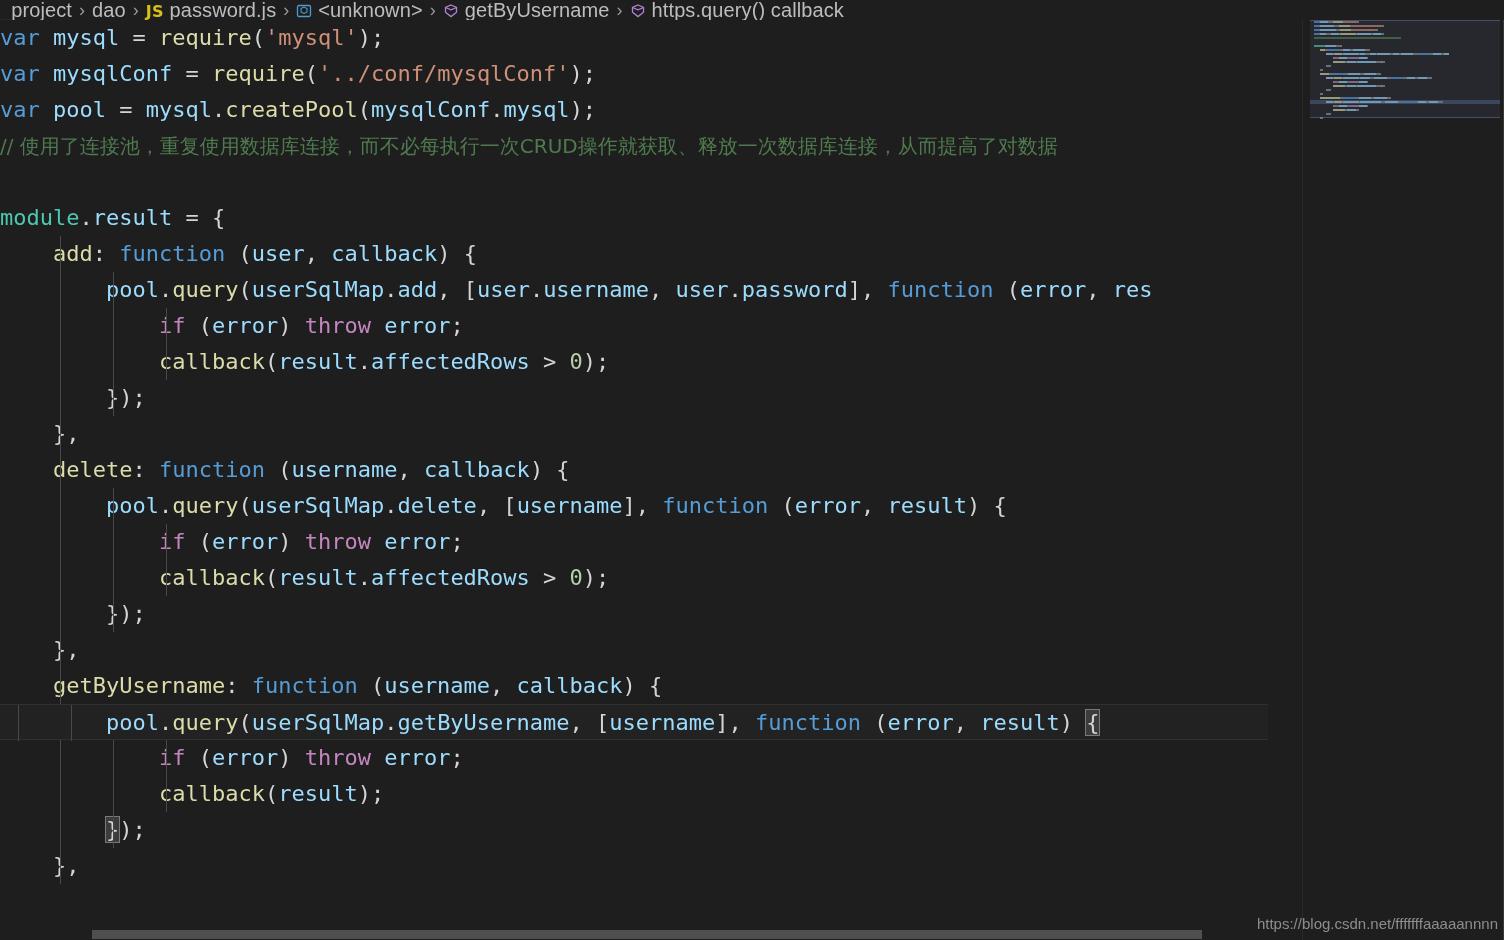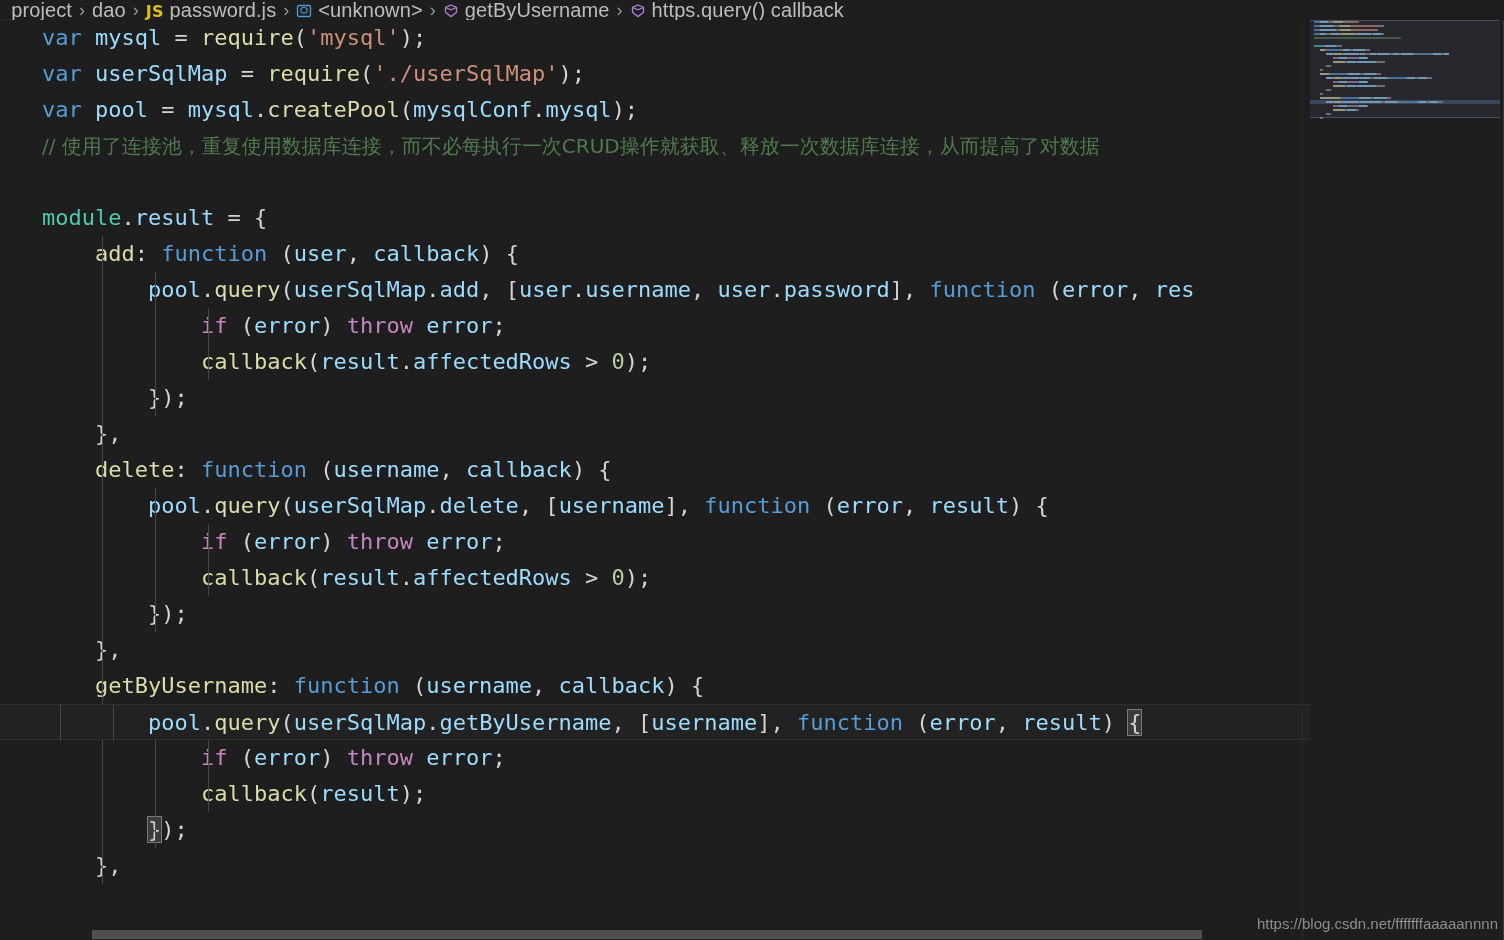--- a/index.html
+++ b/index.html
@@ -51,21 +51,20 @@
     position: absolute;
     top: 20px; left: 0;
     width: 1310px; height: 920px;
     background: #1e1e1e;
     overflow: hidden;
   }
   .code {
     position: absolute;
     top: 0; left: 0;
     width: 1310px;
-    padding-left: 42px;
   }
   .line {
     position: relative;
     height: 36px;
     line-height: 36px;
     font-size: 22px;
     white-space: pre;
     color: #d4d4d4;
     letter-spacing: 0px;
   }
@@ -194,21 +193,21 @@
       <span class="bc-sep">›</span>
       <span><span class="bc-icon-sym"><svg width="16" height="16" viewBox="0 0 16 16">
             <path d="M8 2 L13.5 4.4 L13.5 9.2 L8 13.6 L2.5 9.2 L2.5 4.4 Z" fill="none" stroke="#b180d7" stroke-width="1.3"></path>
             <path d="M2.5 4.4 L8 6.8 L13.5 4.4" fill="none" stroke="#b180d7" stroke-width="1.1"></path>
           </svg></span><span class="bc-seg">https.query() callback</span></span>
     </div>
 
   <div class="editor">
     <div class="code" id="code">
         <div class="line"><span><span class="kw">var</span><span class="punc"> </span><span class="ident">mysql</span><span class="punc"> = </span><span class="fn">require</span><span class="punc">(</span><span class="str">'mysql'</span><span class="punc">);</span></span></div>
-        <div class="line"><span><span class="kw">var</span><span class="punc"> </span><span class="ident">userSqlMap</span><span class="punc"> = </span><span class="fn">require</span><span class="punc">(</span><span class="str">'./userSqlMap'</span><span class="punc">);</span></span></div>
+        <div class="line"><span><span class="kw">var</span><span class="punc"> </span><span class="ident">mysqlConf</span><span class="punc"> = </span><span class="fn">require</span><span class="punc">(</span><span class="str">'../conf/mysqlConf'</span><span class="punc">);</span></span></div>
         <div class="line"><span><span class="kw">var</span><span class="punc"> </span><span class="ident">pool</span><span class="punc"> = </span><span class="ident">mysql</span><span class="punc">.</span><span class="fn">createPool</span><span class="punc">(</span><span class="ident">mysqlConf</span><span class="punc">.</span><span class="ident">mysql</span><span class="punc">);</span></span></div>
         <div class="line"><span><span class="cmt">// 使用了连接池，重复使用数据库连接，而不必每执行一次CRUD操作就获取、释放一次数据库连接，从而提高了对数据</span></span></div>
         <div class="line"><span></span></div>
         <div class="line"><span><span class="cls">module</span><span class="punc">.</span><span class="ident">result</span><span class="punc"> = {</span></span></div>
         <div class="line"><span class="guide" style="left: 60px;"></span><span><span class="punc">    </span><span class="fn">add</span><span class="punc">: </span><span class="kw">function</span><span class="punc"> (</span><span class="ident">user</span><span class="punc">, </span><span class="ident">callback</span><span class="punc">) {</span></span></div>
         <div class="line"><span class="guide" style="left: 60px;"></span><span class="guide" style="left: 112.8px;"></span><span><span class="punc">        </span><span class="ident">pool</span><span class="punc">.</span><span class="fn">query</span><span class="punc">(</span><span class="ident">userSqlMap</span><span class="punc">.</span><span class="ident">add</span><span class="punc">, [</span><span class="ident">user</span><span class="punc">.</span><span class="ident">username</span><span class="punc">, </span><span class="ident">user</span><span class="punc">.</span><span class="ident">password</span><span class="punc">], </span><span class="kw">function</span><span class="punc"> (</span><span class="ident">error</span><span class="punc">, </span><span class="ident">res</span></span></div>
         <div class="line"><span class="guide" style="left: 60px;"></span><span class="guide" style="left: 112.8px;"></span><span class="guide" style="left: 165.6px;"></span><span><span class="punc">            </span><span class="ctrl">if</span><span class="punc"> (</span><span class="ident">error</span><span class="punc">) </span><span class="ctrl">throw</span><span class="punc"> </span><span class="ident">error</span><span class="punc">;</span></span></div>
         <div class="line"><span class="guide" style="left: 60px;"></span><span class="guide" style="left: 112.8px;"></span><span class="guide" style="left: 165.6px;"></span><span><span class="punc">            </span><span class="fn">callback</span><span class="punc">(</span><span class="ident">result</span><span class="punc">.</span><span class="ident">affectedRows</span><span class="punc"> &gt; </span><span class="num">0</span><span class="punc">);</span></span></div>
         <div class="line"><span class="guide" style="left: 60px;"></span><span class="guide" style="left: 112.8px;"></span><span><span class="punc">        </span><span class="punc">});</span></span></div>
         <div class="line"><span class="guide" style="left: 60px;"></span><span><span class="punc">    </span><span class="punc">},</span></span></div>

